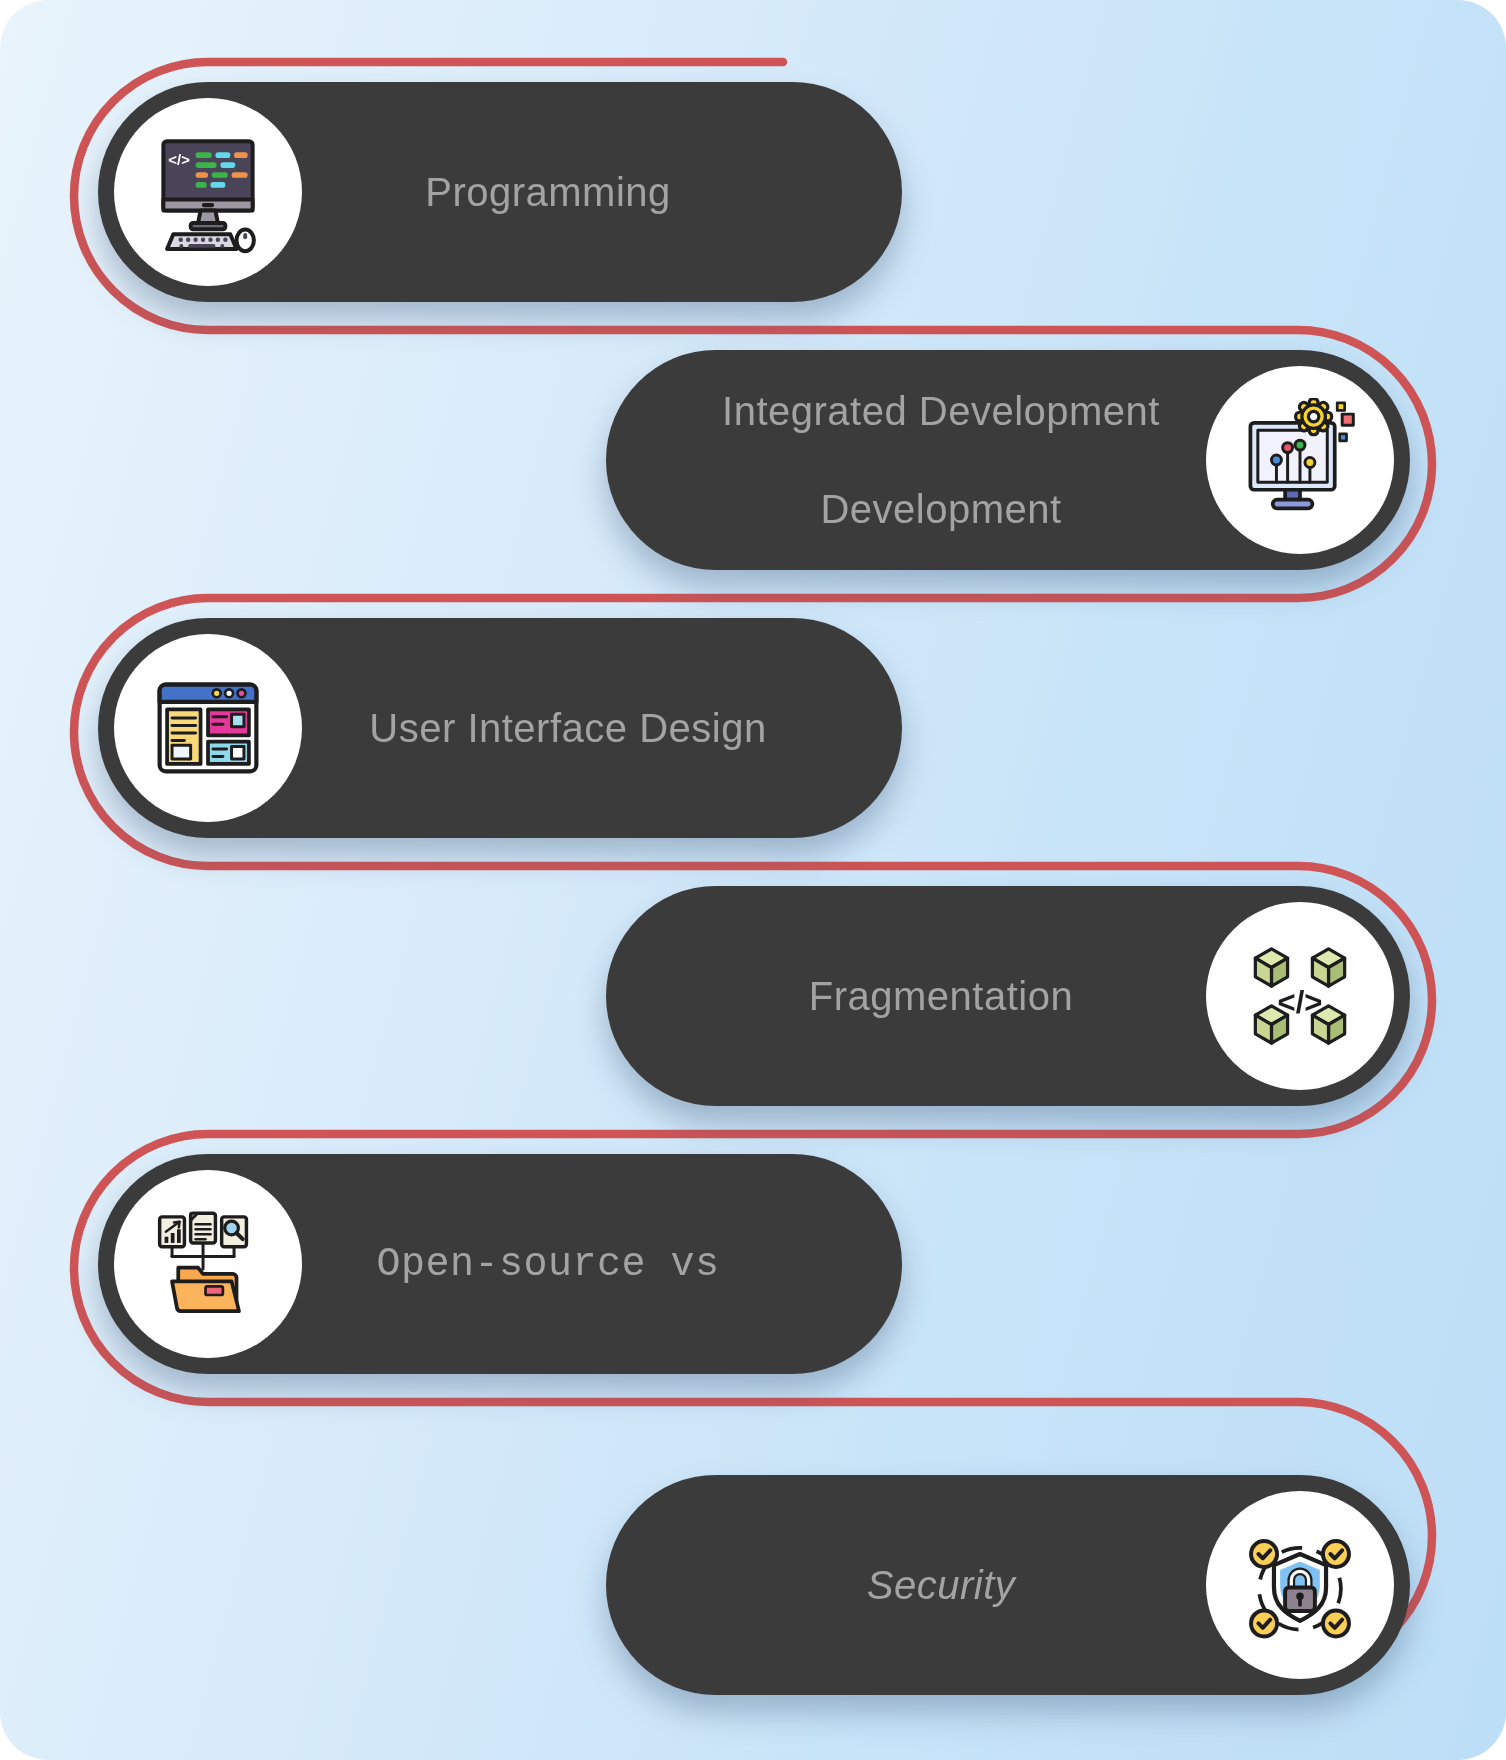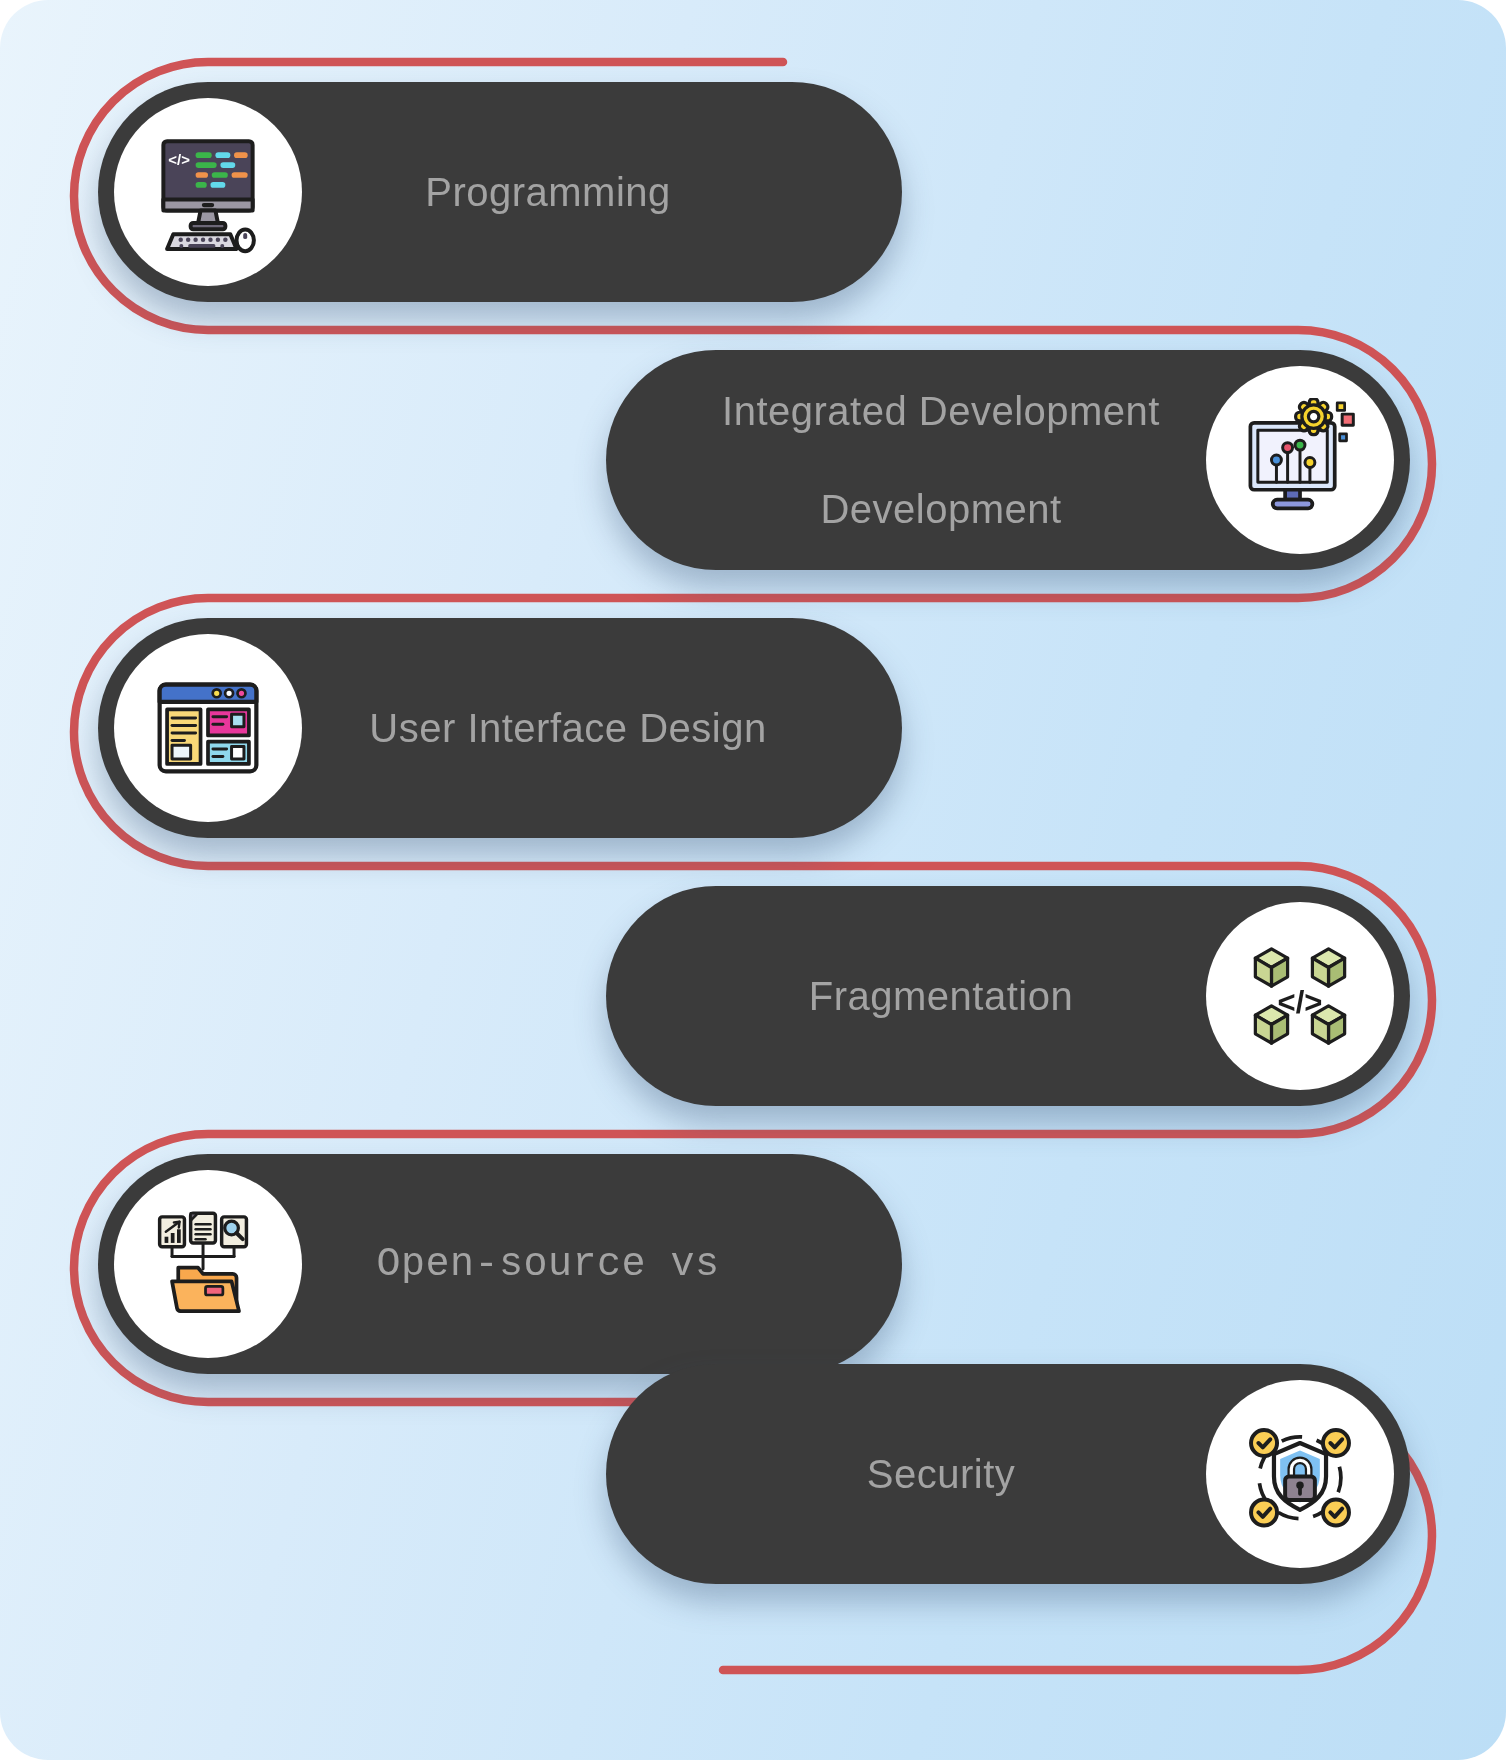--- a/index.html
+++ b/index.html
@@ -9,21 +9,21 @@
     background:linear-gradient(105deg,#e9f4fc 0%,#d8ebfa 35%,#c6e3f8 70%,#bcdef6 100%);
   }
   .snake{position:absolute;left:0;top:0;z-index:1;}
   .pill{
     position:absolute;width:804px;height:220px;background:#3b3b3b;border-radius:110px;
     display:flex;align-items:center;z-index:2;
     box-shadow:0 18px 30px rgba(60,85,120,0.35);
   }
   .pill.left{left:98px;flex-direction:row;}
   .pill.right{left:606px;flex-direction:row-reverse;}
-  .p1{top:82px;} .p2{top:350px;} .p3{top:618px;gap:40px;} .p4{top:886px;} .p5{top:1154px;font-family:Liberation Mono, monospace;} .p6{top:1364px;}
+  .p1{top:82px;} .p2{top:350px;} .p3{top:618px;gap:40px;} .p4{top:886px;} .p5{top:1154px;font-family:Liberation Mono, monospace;} .p6{top:1475px;font-style:italic;}
   .icon-circle{
     width:188px;height:188px;border-radius:50%;background:#ffffff;flex:0 0 auto;
     display:flex;align-items:center;justify-content:center;
   }
   .pill.left .icon-circle{margin-left:16px;}
   .pill.right .icon-circle{margin-right:16px;}
   .icon-circle svg{width:124px;height:124px;}
   .label{
     flex:1;display:flex;flex-direction:column;justify-content:center;text-align:center;
     color:#a3a3a3;font-size:40px;line-height:51px;font-weight:400;letter-spacing:0.5px;

